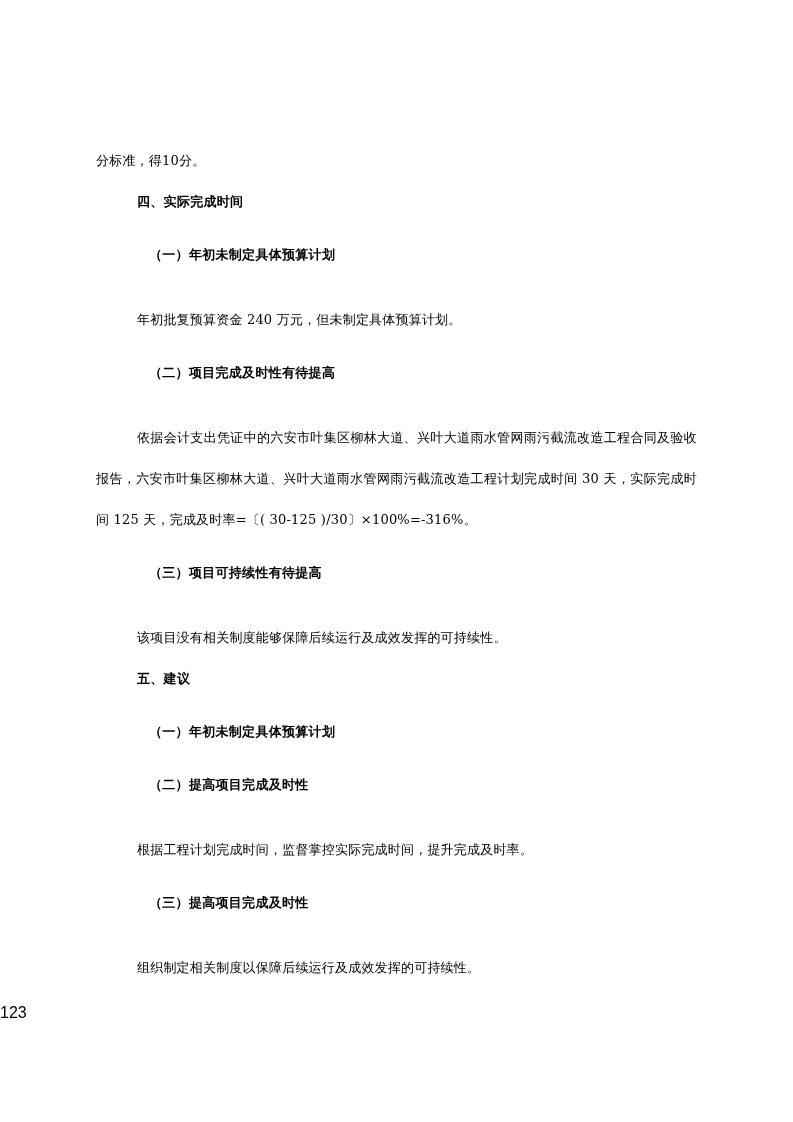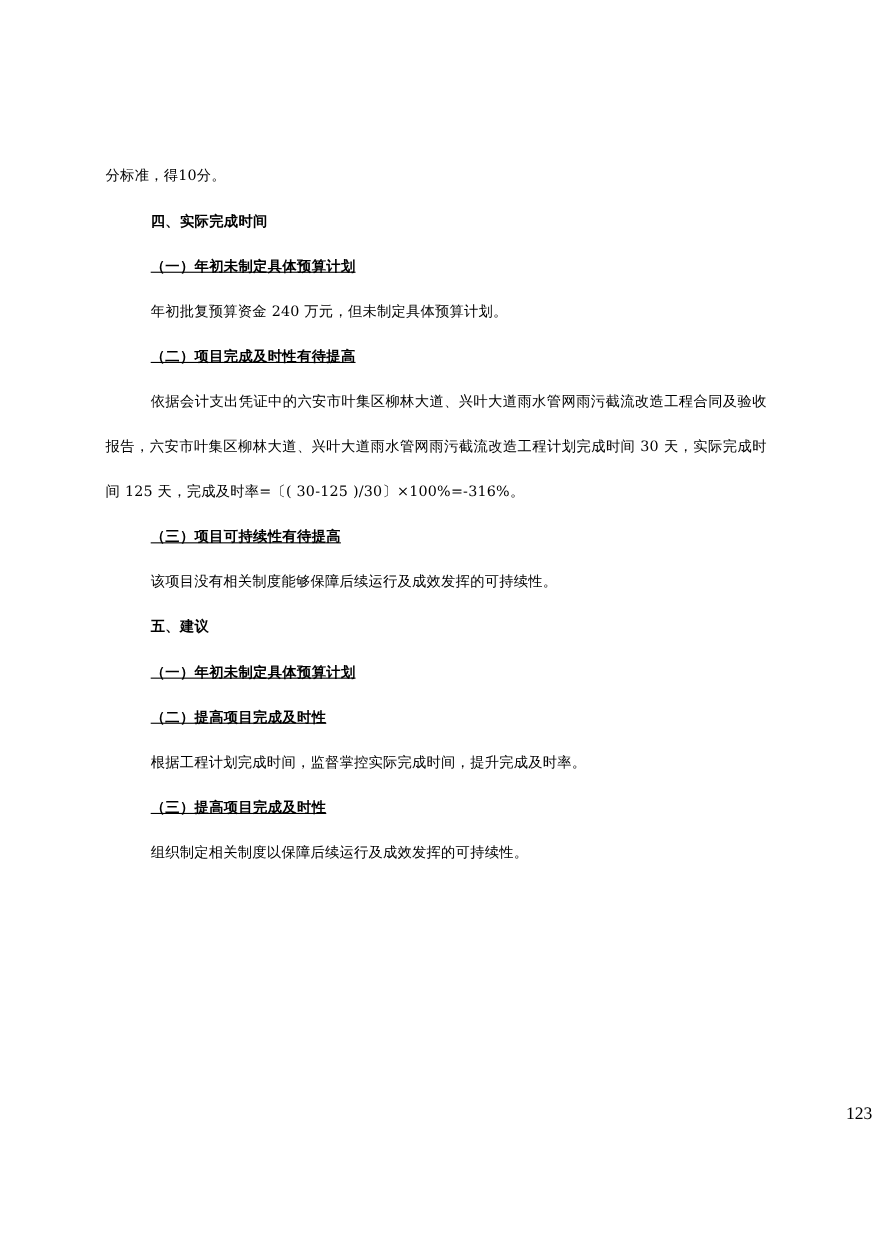--- a/index.html
+++ b/index.html
@@ -31,43 +31,43 @@
     text-align: justify;
     text-justify: inter-ideograph;
   }
   .para {
     margin: 0;
     text-indent: 0;
     white-space: normal;
   }
   .para.indent {
     text-indent: 41px;
+    margin-top: 24px;
   }
   .heading {
     margin: 0;
     text-indent: 41px;
     font-weight: bold;
     font-family: "DejaVu Serif", "Liberation Serif", serif;
     letter-spacing: 0.3px;
   }
   .sub-heading {
-    margin: 0;
+    margin: 12px;
     text-indent: 41px;
     font-weight: bold;
     letter-spacing: 0.3px;
-    text-decoration: underline;
   }
   .page-number {
     position: absolute;
     left: 0;
     right: 0;
     bottom: 100px;
-    text-align: right;
+    text-align: left;
     font-size: 16px;
-    font-family: Liberation Serif, serif;
+    font-family: Liberation Sans, sans-serif;
     color: #000000;
   }
 </style>
 </head>
 <body>
 
 <div class="page">
   <div class="doc-body">
     <p class="para">分标准，得10分。</p>
     <p class="heading">四、实际完成时间</p>

